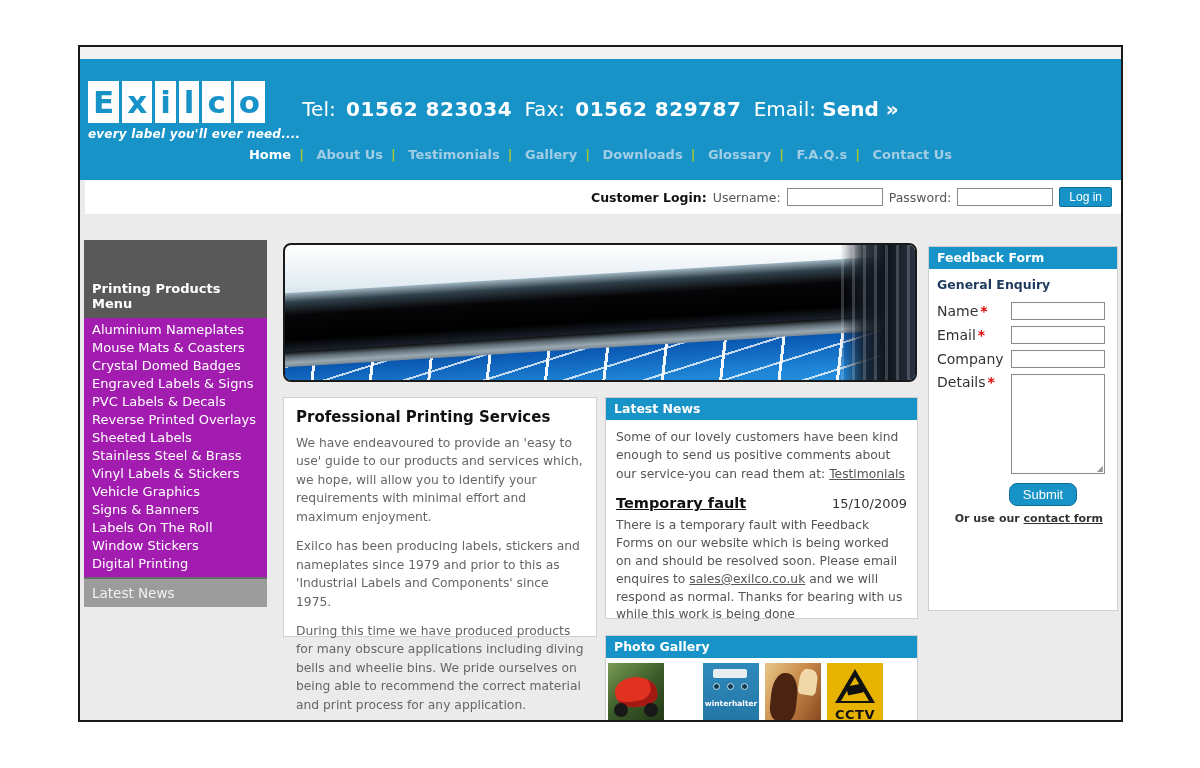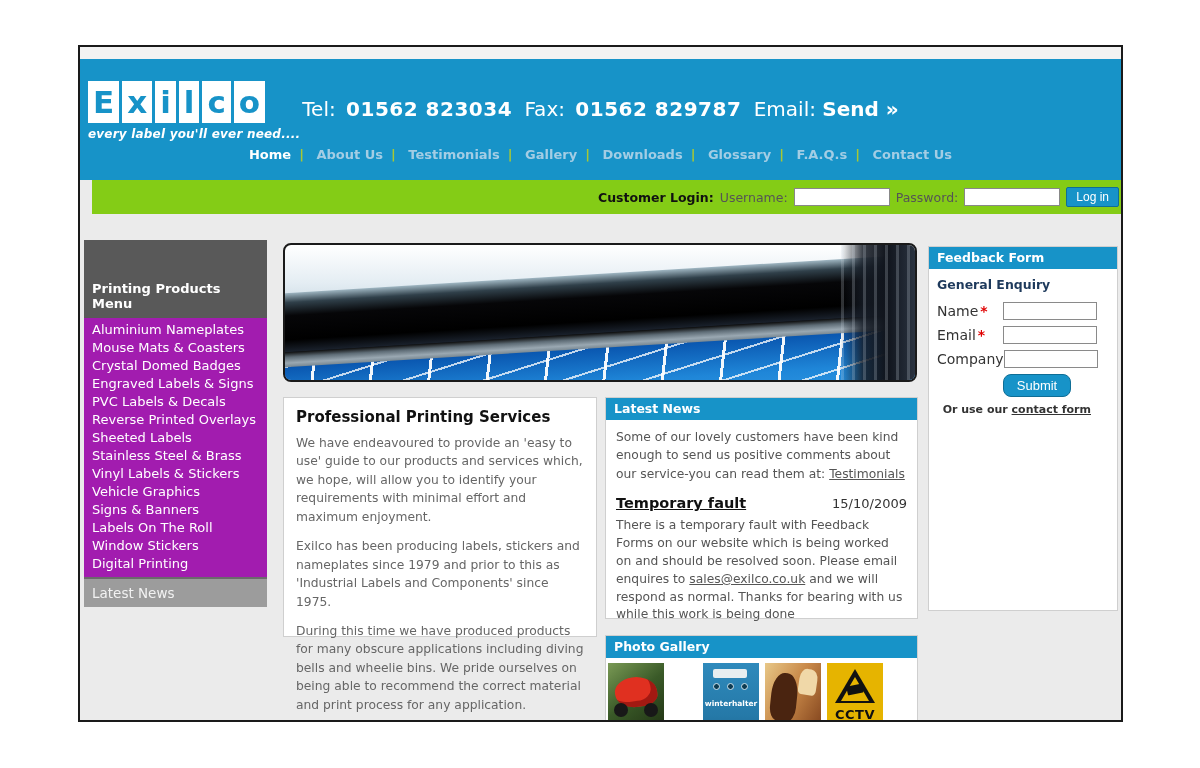--- a/index.html
+++ b/index.html
@@ -17,21 +17,21 @@
   .tagline { color:#ffffff; font-style:italic; font-weight:bold; font-size:12px; margin-top:4px; letter-spacing:.2px; }
   .contact-line { position:absolute; left:0; right:0; top:38px; text-align:center; color:#ffffff; font-size:20px; }
   .contact-line .lbl { font-weight:normal; }
   .contact-line .val { font-weight:bold; margin:0 6px 0 4px; letter-spacing:.5px; }
   .contact-line .send { font-weight:bold; color:#ffffff; text-decoration:none; cursor:pointer; }
   .nav { position:absolute; left:0; right:0; top:88px; text-align:center; font-size:13px; font-weight:bold; }
   .nav a { text-decoration:none; color:#a3cde4; margin:0 7px; cursor:pointer; }
   .nav a.active { color:#ffffff; }
   .nav .sep { color:#a8c832; margin:0 1px; font-weight:bold; }
   
-  .login-row { position:absolute; left:12px; top:133px; width:100%; height:34px; background:#84cc16; }
+  .login-row { position:absolute; left:5px; top:133px; width:100%; height:34px; background:#ffffff; }
   .login-inner { position:absolute; right:14px; top:7px; display:flex; align-items:center; gap:6px; font-size:12.5px; }
   .login-title { font-weight:bold; color:#111; }
   .login-lbl { color:#555; }
   .login-input { width:96px; height:18px; border:1px solid #888; background:#fff; font-size:12px; padding:0 3px; }
   .login-btn { background:#1793c8; color:#fff; border:1px solid #0f6e96; border-radius:2px; font-size:12px; height:20px; padding:0 9px; cursor:pointer; }
   
   .sidebar { position:absolute; left:4px; top:193px; width:183px; }
   .side-head { background:#595959; height:78px; display:flex; align-items:flex-end; padding:7px 8px; color:#fff; font-weight:bold; font-size:13px; }
   .side-menu { background:#a21caf; padding:3px 0 4px 0; }
   .side-item { color:#ffffff; font-size:13px; line-height:18px; padding:0 8px; cursor:pointer; white-space:nowrap; }
@@ -85,21 +85,21 @@
   .t-cctv .tri { position:absolute; left:8px; top:6px; width:0; height:0; border-left:20px solid transparent; border-right:20px solid transparent; border-bottom:34px solid #111; }
   .t-cctv .tri-in { position:absolute; left:14px; top:14px; width:0; height:0; border-left:14px solid transparent; border-right:14px solid transparent; border-bottom:24px solid #e6b400; }
   .t-cctv .cam { position:absolute; left:20px; top:22px; width:16px; height:9px; background:#111; transform:rotate(-12deg); border-radius:1px; }
   .t-cctv .cctv-text { position:absolute; left:0; right:0; top:44px; text-align:center; font-weight:bold; font-size:13px; color:#111; letter-spacing:.5px; }
   .t-dyn { background:#dfe3e6; }
   .t-dyn .dyn-sign { position:absolute; left:3px; top:3px; right:3px; bottom:3px; background:#f4f6f7; border:1px solid #b8c0c6; }
   .t-dyn .dyn-text { position:absolute; left:0; right:0; top:4px; text-align:center; color:#4a90c0; font-size:8px; font-weight:bold; }
   .t-dyn .dyn-bar { position:absolute; left:5px; right:5px; height:8px; background:#cfdde8; border:1px solid #9fb8c8; }
   
   .feedback { position:absolute; left:848px; top:199px; width:190px; height:365px; background:#ffffff; border:1px solid #cfcfcf; }
-  .fb-body { padding:8px 20px 0 8px; }
+  .fb-body { padding:8px 8px 0 8px; }
   .fb-subtitle { font-weight:bold; font-size:12.5px; color:#1e3a5c; margin-bottom:10px; }
   .fb-row { display:flex; align-items:center; margin-bottom:6px; font-size:14px; color:#333; }
   .fb-row.top { align-items:flex-start; }
   .fb-label { width:74px; }
   .req { color:#e00000; font-weight:bold; margin-left:2px; }
   .fb-input { width:94px; height:18px; border:1px solid #8a8a8a; background:#fff; font-size:12px; padding:0 3px; }
   .fb-textarea { width:94px; height:100px; border:1px solid #8a8a8a; background:#fff; resize:none; font-size:12px; position:relative; }
   .ta-wrap { position:relative; }
   .ta-grip { position:absolute; right:2px; bottom:4px; font-size:8px; color:#999; pointer-events:none; }
   .fb-submit-row { text-align:center; padding-left:40px; margin:4px 0 6px 0; }
@@ -243,20 +243,27 @@
         <input class="fb-input" type="text" value="" style="">
       </div>
       <div class="fb-row">
         <span class="fb-label"><span>Email</span><span class="req">*</span></span>
         <input class="fb-input" type="text" value="" style="">
       </div>
       <div class="fb-row">
         <span class="fb-label">Company</span>
         <input class="fb-input" type="text" value="" style="">
       </div>
+      <div class="fb-row top">
+        <span class="fb-label"><span>Details</span><span class="req">*</span></span>
+        <span class="ta-wrap">
+          <textarea class="fb-textarea" style=""></textarea>
+          <span class="ta-grip">◢</span>
+        </span>
+      </div>
       <div class="fb-submit-row">
         <button class="fb-submit">Submit</button>
       </div>
       <div class="fb-alt"><span>Or use our </span><a>contact form</a></div>
     </div>
   </div>
 
 </div>
 
 </body></html>

